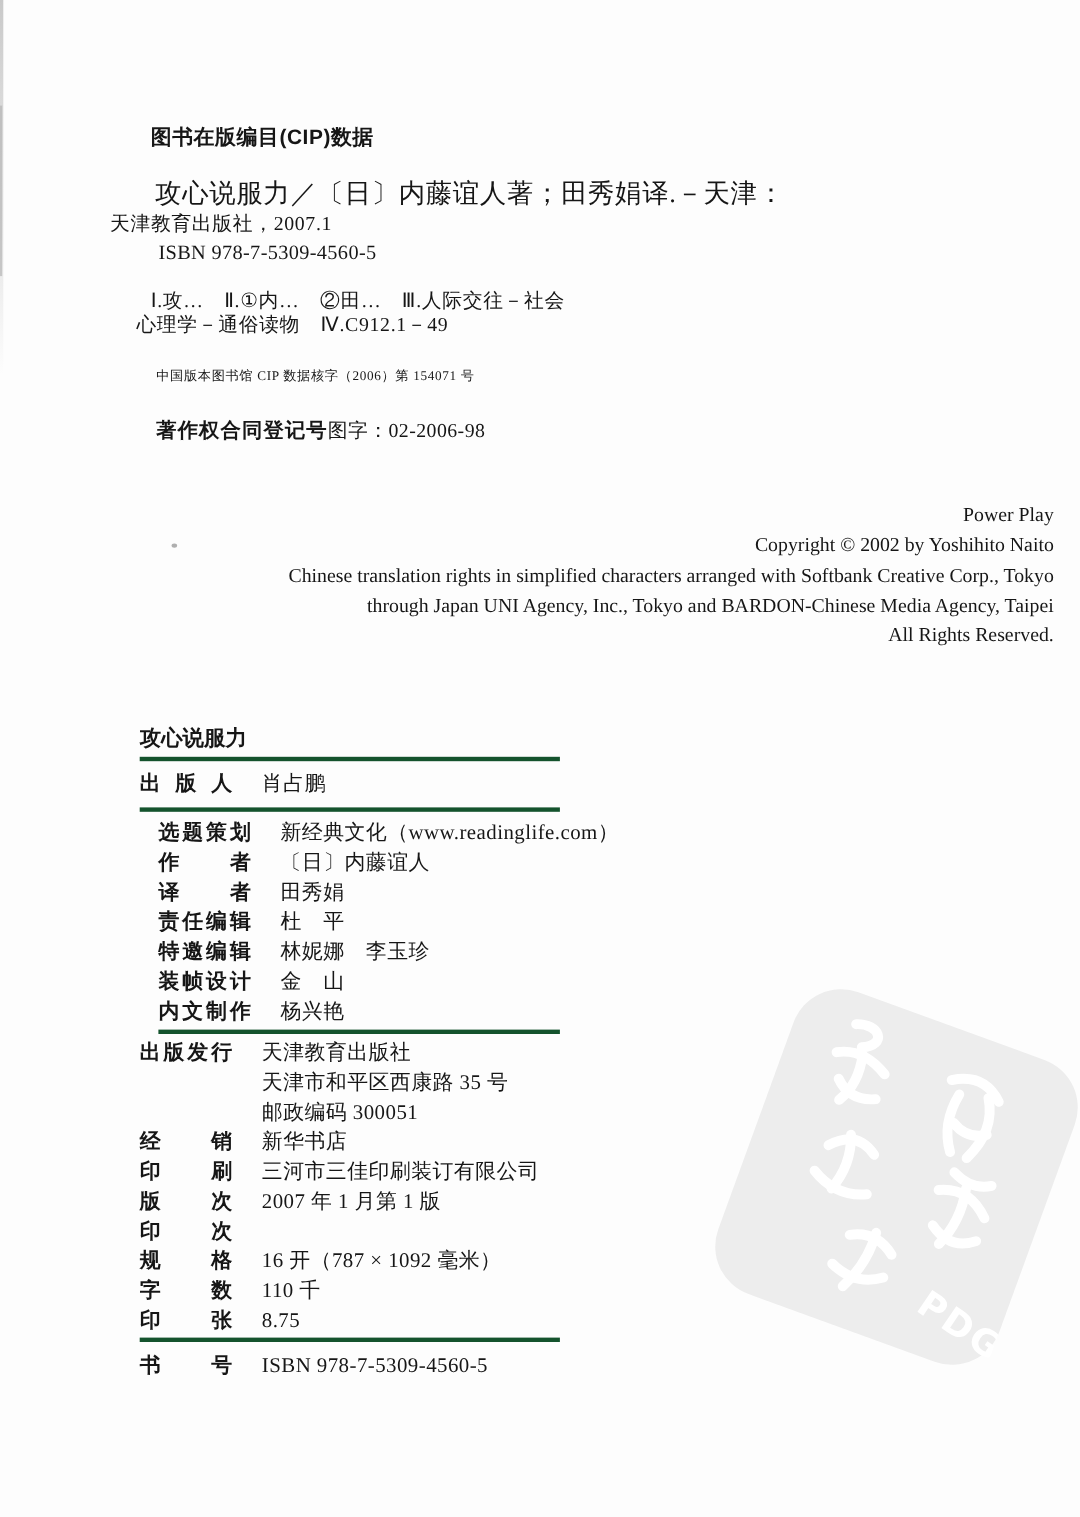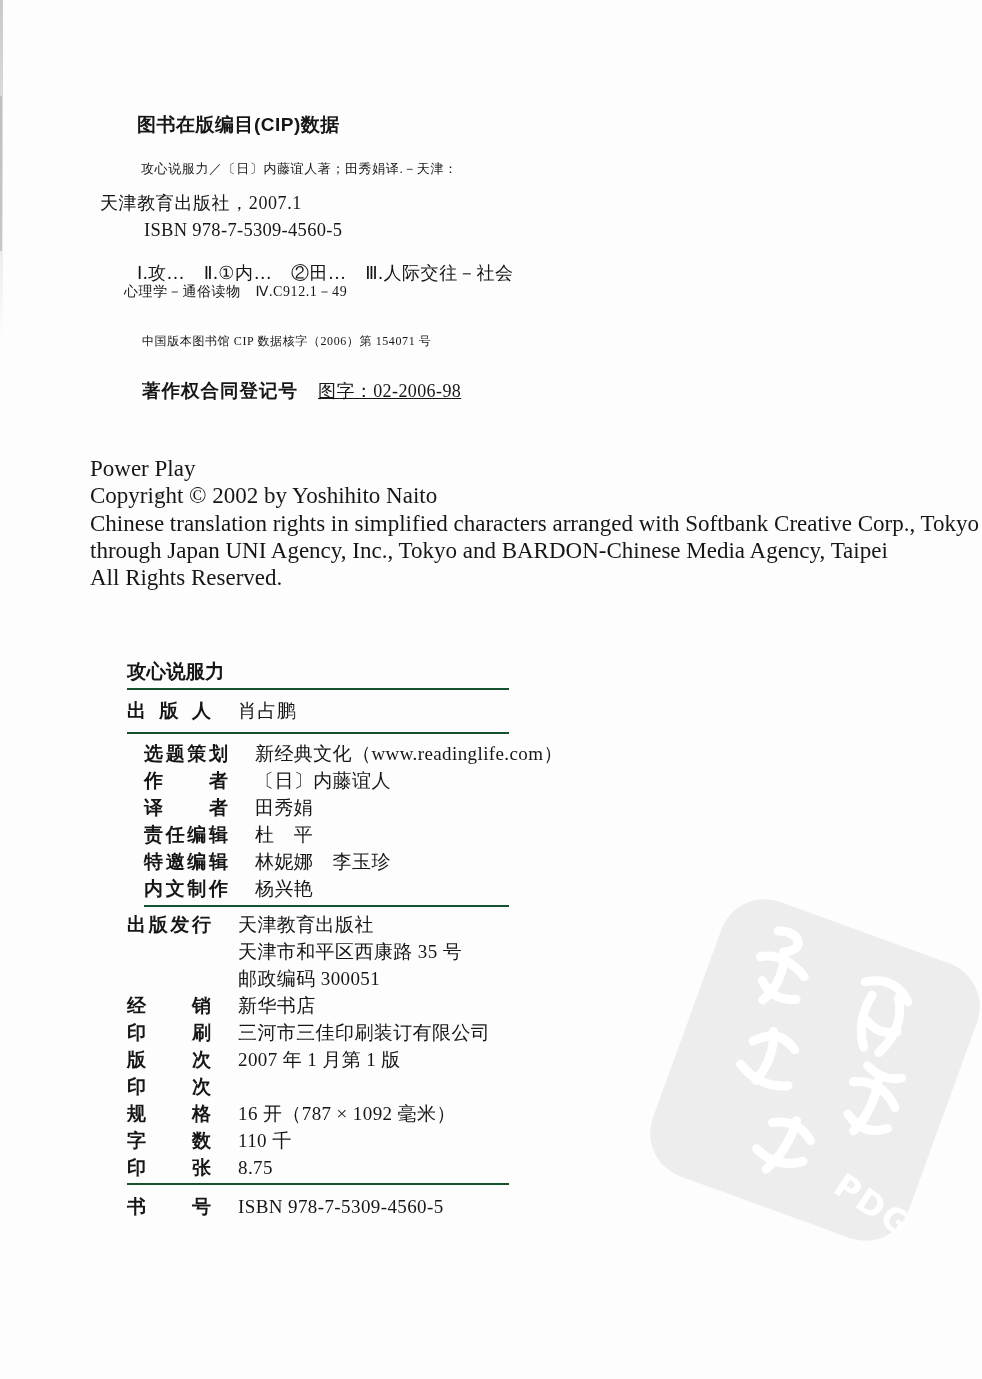--- a/index.html
+++ b/index.html
@@ -15,37 +15,37 @@
   .cjkb{font-family:"Liberation Sans", sans-serif;font-weight:700;}
 
   
   .scan-edge{position:absolute;left:0;top:0;width:3px;height:340px;
     background:linear-gradient(180deg,#c9c9c9 0%,#d8d8d8 25%,#e4e4e4 60%,rgba(255,255,255,0) 100%);}
   .scan-edge-dark{position:absolute;left:0;top:96px;width:2px;height:155px;background:#b2b2b2;opacity:.65;}
   .speck{position:absolute;left:156px;top:494px;width:5px;height:4px;background:#8d8d8d;border-radius:50%;opacity:.7;}
 
   
   .cip-header{left:137px;top:112px;font-size:19px;letter-spacing:.5px;}
-  .cip-line1{left:141px;top:160px;font-size:13px;letter-spacing:.6px;}
+  .cip-line1{left:141px;top:160px;font-size:24px;letter-spacing:.6px;}
   .cip-line2{left:100px;top:191px;font-size:18px;letter-spacing:.6px;}
   .cip-isbn{left:144px;top:220px;font-size:18.5px;letter-spacing:.3px;}
   .cls1{left:137px;top:261px;font-size:18px;letter-spacing:.6px;text-align:right;}
-  .cls2{left:124px;top:283px;font-size:14px;letter-spacing:.6px;}
+  .cls2{left:124px;top:283px;font-size:18px;letter-spacing:.6px;}
   .record{left:142px;top:333px;font-size:12px;letter-spacing:.6px;}
   .reg{left:142px;top:378px;font-size:18px;}
   .reg .reg-label{font-size:18.5px;letter-spacing:1px;}
-  .reg .reg-value{margin-left:20px;letter-spacing:.4px;text-decoration:underline;}
-
-  
-  .english{left:90px;top:455px;width:868px;text-align:left;
-    font-size:23px;line-height:27.3px;white-space:nowrap;}
+  .reg .reg-value{letter-spacing:.4px;}
+
+  
+  .english{left:90px;top:455px;width:868px;text-align:right;
+    font-size:18px;line-height:27.3px;white-space:nowrap;}
 
   
   .colophon{left:127px;top:658px;width:382px;font-size:19px;}
-  .sec{border-bottom:2px solid #14532d;}
+  .sec{border-bottom:4px solid #14532d;}
   .sec.last{border-bottom:none;}
   .sec-title{padding:1px 0 5px;line-height:24px;font-size:19.5px;}
   .sec-pub{padding:7px 0 8px;}
   .sec-credits{padding:6px 0 3px;margin-left:17px;}
   .sec-prod{padding:4px 0 2px;}
   .sec-price{padding:8px 0 6px;}
   .row{display:flex;line-height:27px;white-space:nowrap;}
   .lbl{flex:0 0 84px;font-family:"Liberation Sans", sans-serif;font-weight:700;
     text-align:justify;text-align-last:justify;}
   .val{margin-left:27px;letter-spacing:.4px;}
@@ -142,20 +142,24 @@
     </div>
     <div class="row">
       <span class="lbl">责任编辑</span>
       <span class="val">杜　平</span>
     </div>
     <div class="row">
       <span class="lbl">特邀编辑</span>
       <span class="val">林妮娜　李玉珍</span>
     </div>
     <div class="row">
+      <span class="lbl">装帧设计</span>
+      <span class="val">金　山</span>
+    </div>
+    <div class="row">
       <span class="lbl">内文制作</span>
       <span class="val">杨兴艳</span>
     </div>
   </div>
 
   <div class="sec sec-prod">
     <div class="row">
       <span class="lbl">出版发行</span>
       <span class="val">天津教育出版社</span>
     </div>

